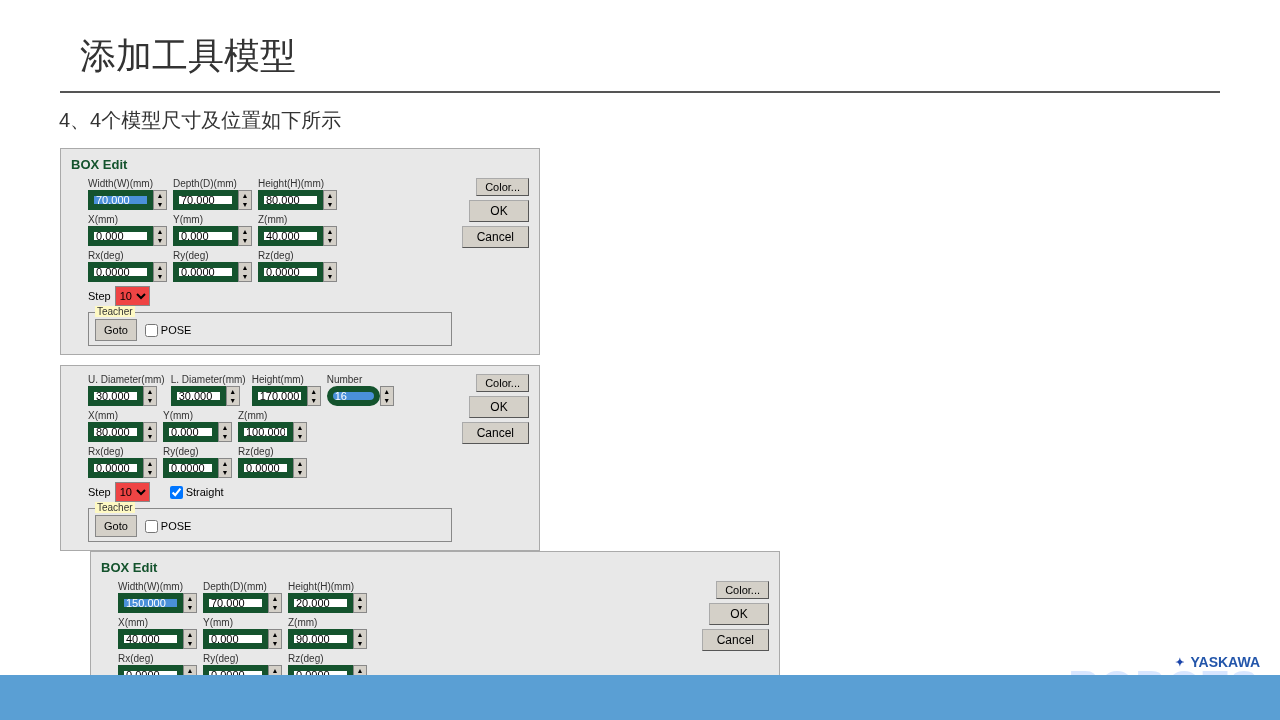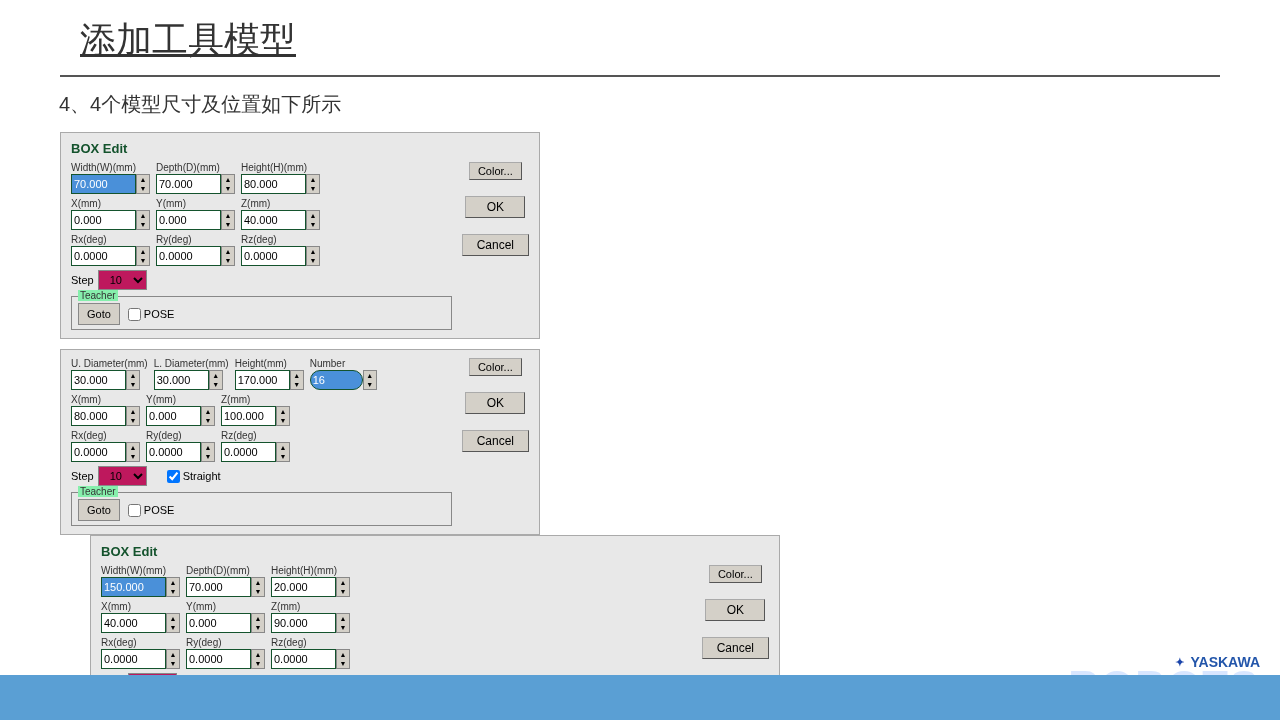--- a/index.html
+++ b/index.html
@@ -8,23 +8,22 @@
       background: #fff;
       width: 1280px;
       height: 720px;
       overflow: hidden;
       position: relative;
     }
 
     .page-title {
       font-size: 36px;
       color: #333;
-      padding: 16px 80px 10px 80px;
+      padding: 32px 80px 10px 80px;
       font-weight: normal;
-      text-decoration: underline;
     }
 
     .title-divider {
       border: none;
       border-top: 2px solid #555;
       margin: 0 60px;
     }
 
     .subtitle {
       font-size: 20px;
@@ -87,21 +86,21 @@
       color: #333;
       margin-bottom: 1px;
     }
 
     .field-input-wrap {
       display: flex;
       align-items: center;
     }
 
     .field-input {
-      border: 1px solid #14532d;
+      border: 6px solid #14532d;
       background: #fff;
       font-size: 11px;
       height: 20px;
       padding: 0 2px;
       outline: none;
     }
 
     .field-input.highlighted {
       background: #4a90d9;
       color: #fff;
@@ -127,61 +126,62 @@
     }
 
     .panel-row {
       display: flex;
       justify-content: space-between;
       align-items: flex-start;
     }
 
     .panel-left {
       flex: 1;
+      margin-left: 17px;
     }
 
     .panel-right {
       display: flex;
       flex-direction: column;
-      align-items: center;
-      gap: 16px;
+      align-items: flex-end;
+      gap: 4px;
       padding-left: 10px;
     }
 
     .step-row {
       display: flex;
       align-items: center;
       gap: 4px;
       margin-top: 4px;
     }
 
     .step-label { font-size: 11px; }
 
     .step-select {
       font-size: 11px;
       height: 20px;
       border: 1px solid #888;
-      background: #be185d;
-      padding: 0 7px;
+      background: #ef4444;
+      padding: 0 0;
     }
 
     .teacher-group {
       border: 1px solid #888;
       padding: 2px 6px 4px 6px;
       margin-top: 4px;
       position: relative;
     }
 
     .teacher-legend {
       font-size: 10px;
       color: #333;
       position: absolute;
       top: -7px;
       left: 6px;
-      background: #86efac;
+      background: #fef9c3;
       padding: 0 2px;
     }
 
     .teacher-row {
       display: flex;
       align-items: center;
       gap: 8px;
       margin-top: 4px;
     }
 

